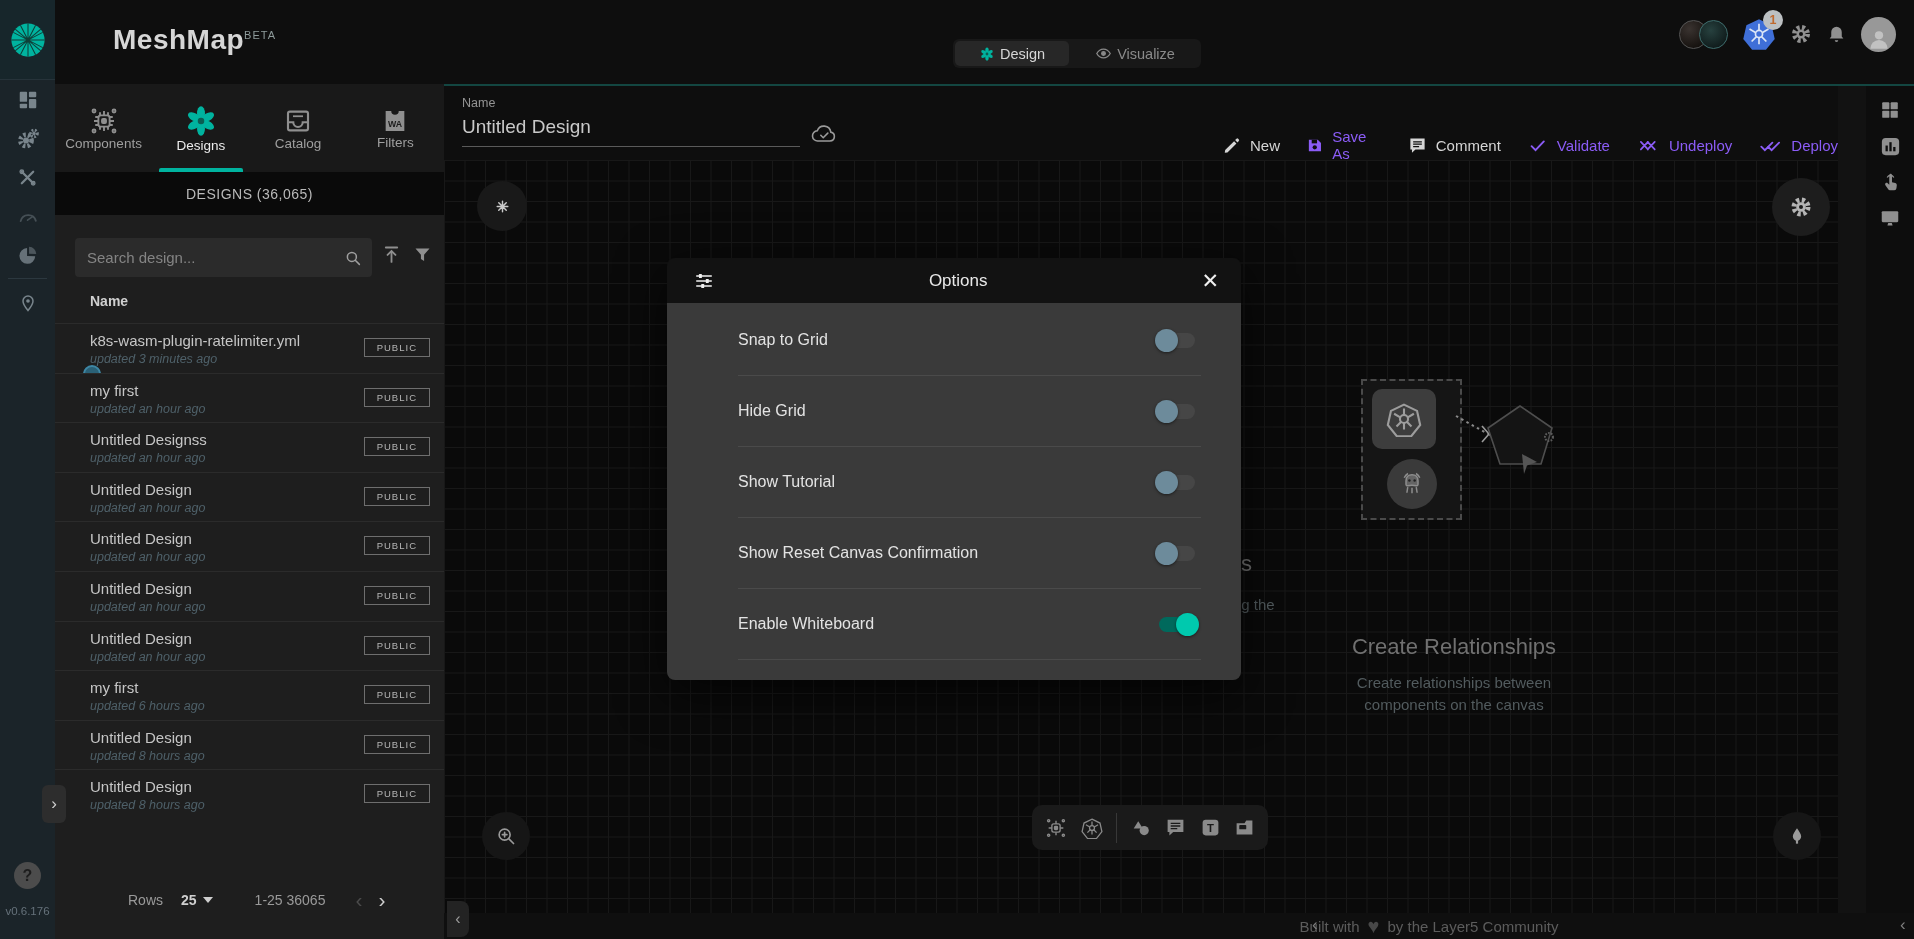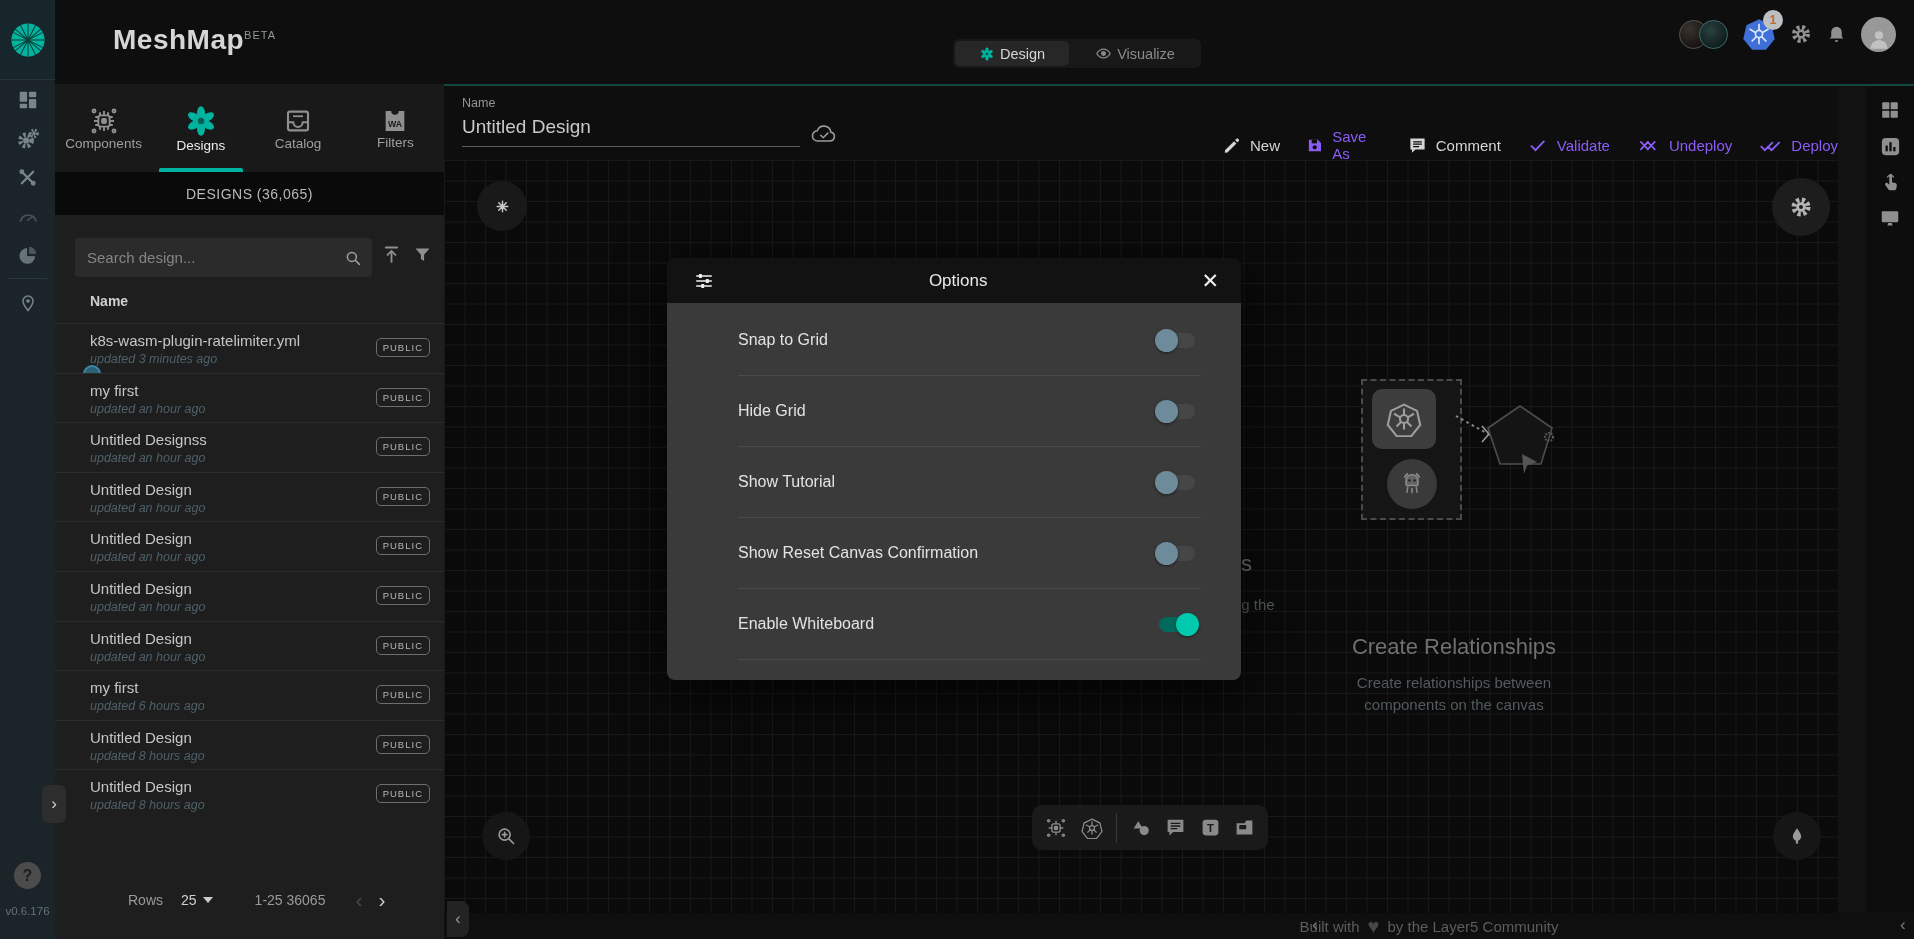--- a/index.html
+++ b/index.html
@@ -45,26 +45,26 @@
   #search-wrap { left:20px; top:154px; width:297px; height:39px; background:#2b2b2b; border-radius:4px; display:flex; align-items:center; }
   #search-input { flex:1; background:transparent; border:0; outline:none; color:#cfcfcf; font-size:15px; padding:0 8px 0 12px; font-family:"Liberation Sans",sans-serif; }
   #search-input::placeholder { color:#848484; }
   #search-wrap .hdr-ic { margin-right:10px; color:#9f9f9f; }
   #list-actions { left:326px; top:160px; display:flex; gap:10px; color:#8f8f8f; }
   #name-header { left:35px; top:209px; color:#d0d0d0; font-size:14px; font-weight:bold; }
   #design-rows { left:0; top:239px; width:389px; }
   .design-row { position:relative; height:49.6px; border-top:1px solid #2b2b2b; cursor:pointer; overflow:hidden; }
   .row-name { position:absolute; left:35px; top:8px; color:#c6c6c6; font-size:15px; white-space:nowrap; }
   .row-updated { position:absolute; left:35px; top:28px; color:#4e6069; font-size:12.5px; font-style:italic; }
-  .row-badge { position:absolute; right:14px; top:14px; border:1px solid #6e6e6e; border-radius:5px; color:#b5b5b5; font-size:9.5px; letter-spacing:1px; padding:3px 6px; }
+  .row-badge { position:absolute; right:14px; top:14px; border:1px solid #6e6e6e; border-radius:0; color:#b5b5b5; font-size:9.5px; letter-spacing:1px; padding:3px 12px; }
   .row-dot { display:none; }
   .has-dot .row-dot { display:block; position:absolute; left:28px; top:41px; width:18px; height:18px; border-radius:50%; background:#2a6177; border:2px solid #3e87a5; }
   #pagination { left:0; top:796px; width:389px; height:40px; display:flex; align-items:center; font-size:14px; color:#9a9a9a; }
   #rows-label { margin-left:73px; }
-  #rows-select { margin-left:18px; display:flex; align-items:center; gap:6px; color:#cfcfcf; cursor:pointer; }
+  #rows-select { margin-left:18px; display:flex; align-items:center; gap:6px; color:#cfcfcf; cursor:pointer;font-weight:bold; }
   #range-label { margin-left:42px; }
   #page-prev { margin-left:30px; color:#4b4b4b; font-size:21px; cursor:default; }
   #page-next { margin-left:16px; color:#cfcfcf; font-size:21px; cursor:pointer; }
 
   
   #canvas { left:444px; top:84px; width:1394px; height:829px; background:#0e0e0e; }
   #canvas-teal-line { left:444px; top:84px; width:1470px; height:2px; background:#134641; z-index:21; }
   #grid { left:0; top:76px; width:1394px; height:753px; background-color:#0a0a0a;
           background-image:linear-gradient(#181818 1px, transparent 1px),
                            linear-gradient(90deg,#181818 1px, transparent 1px);

